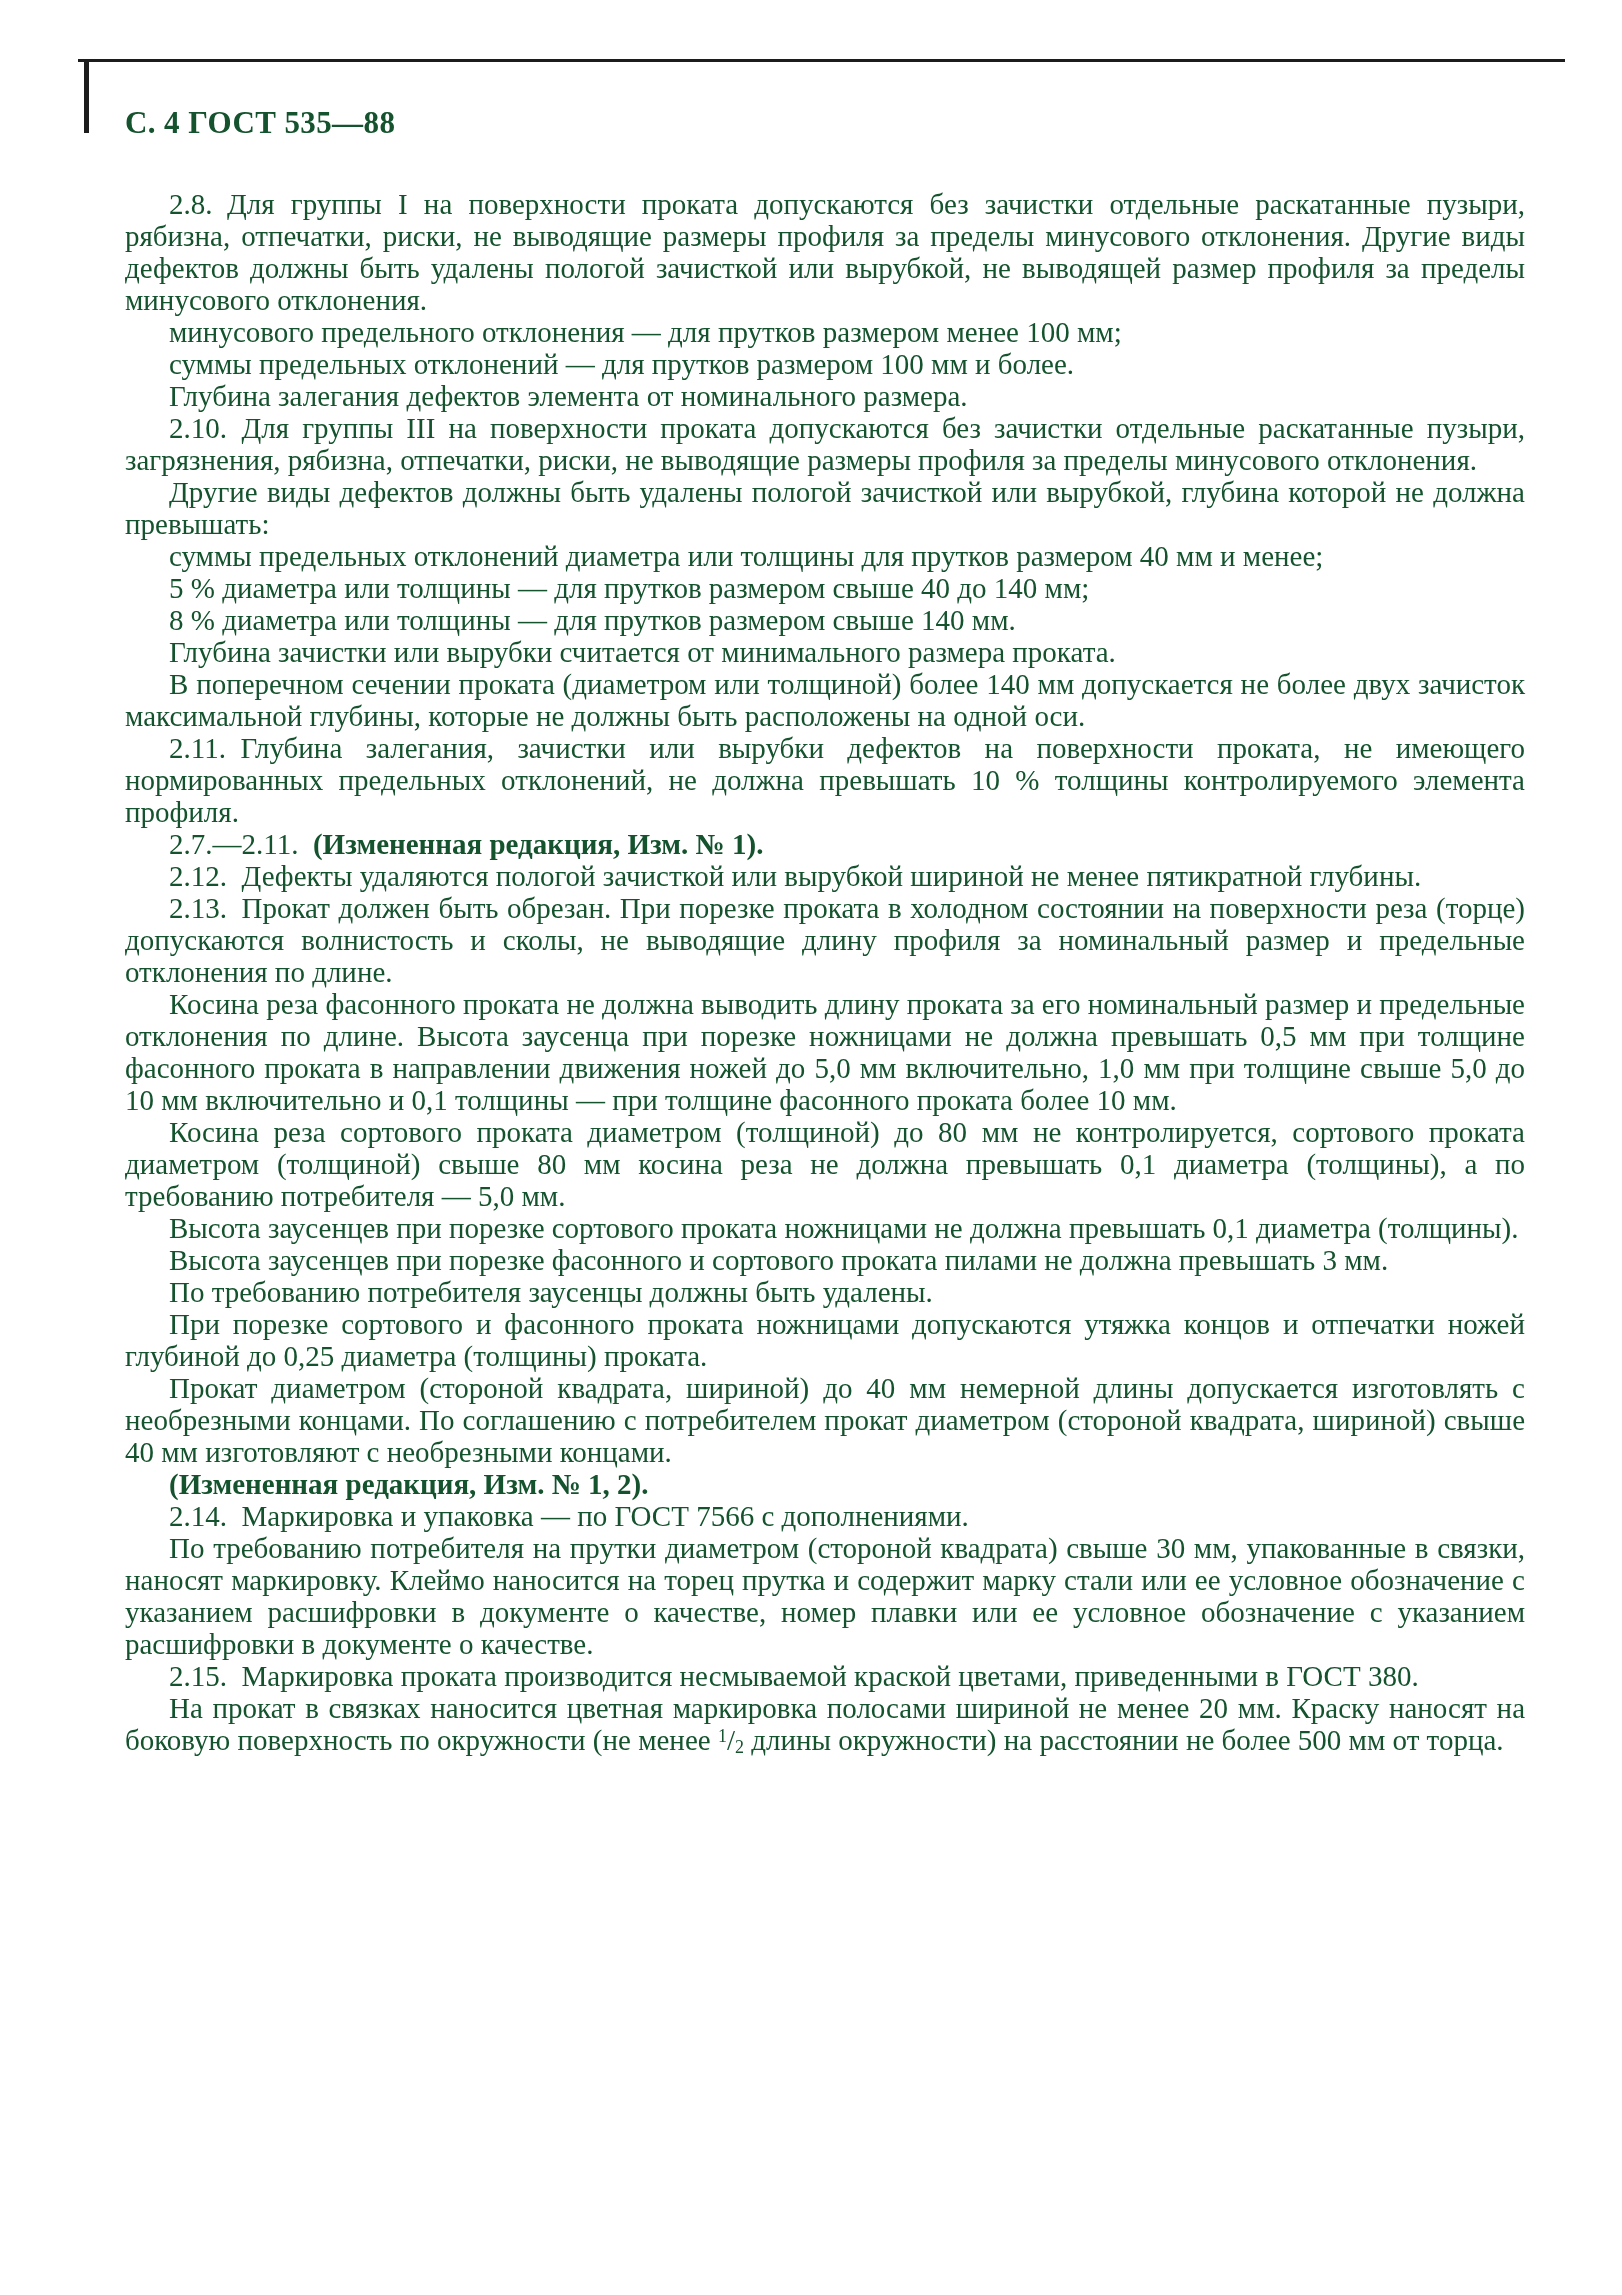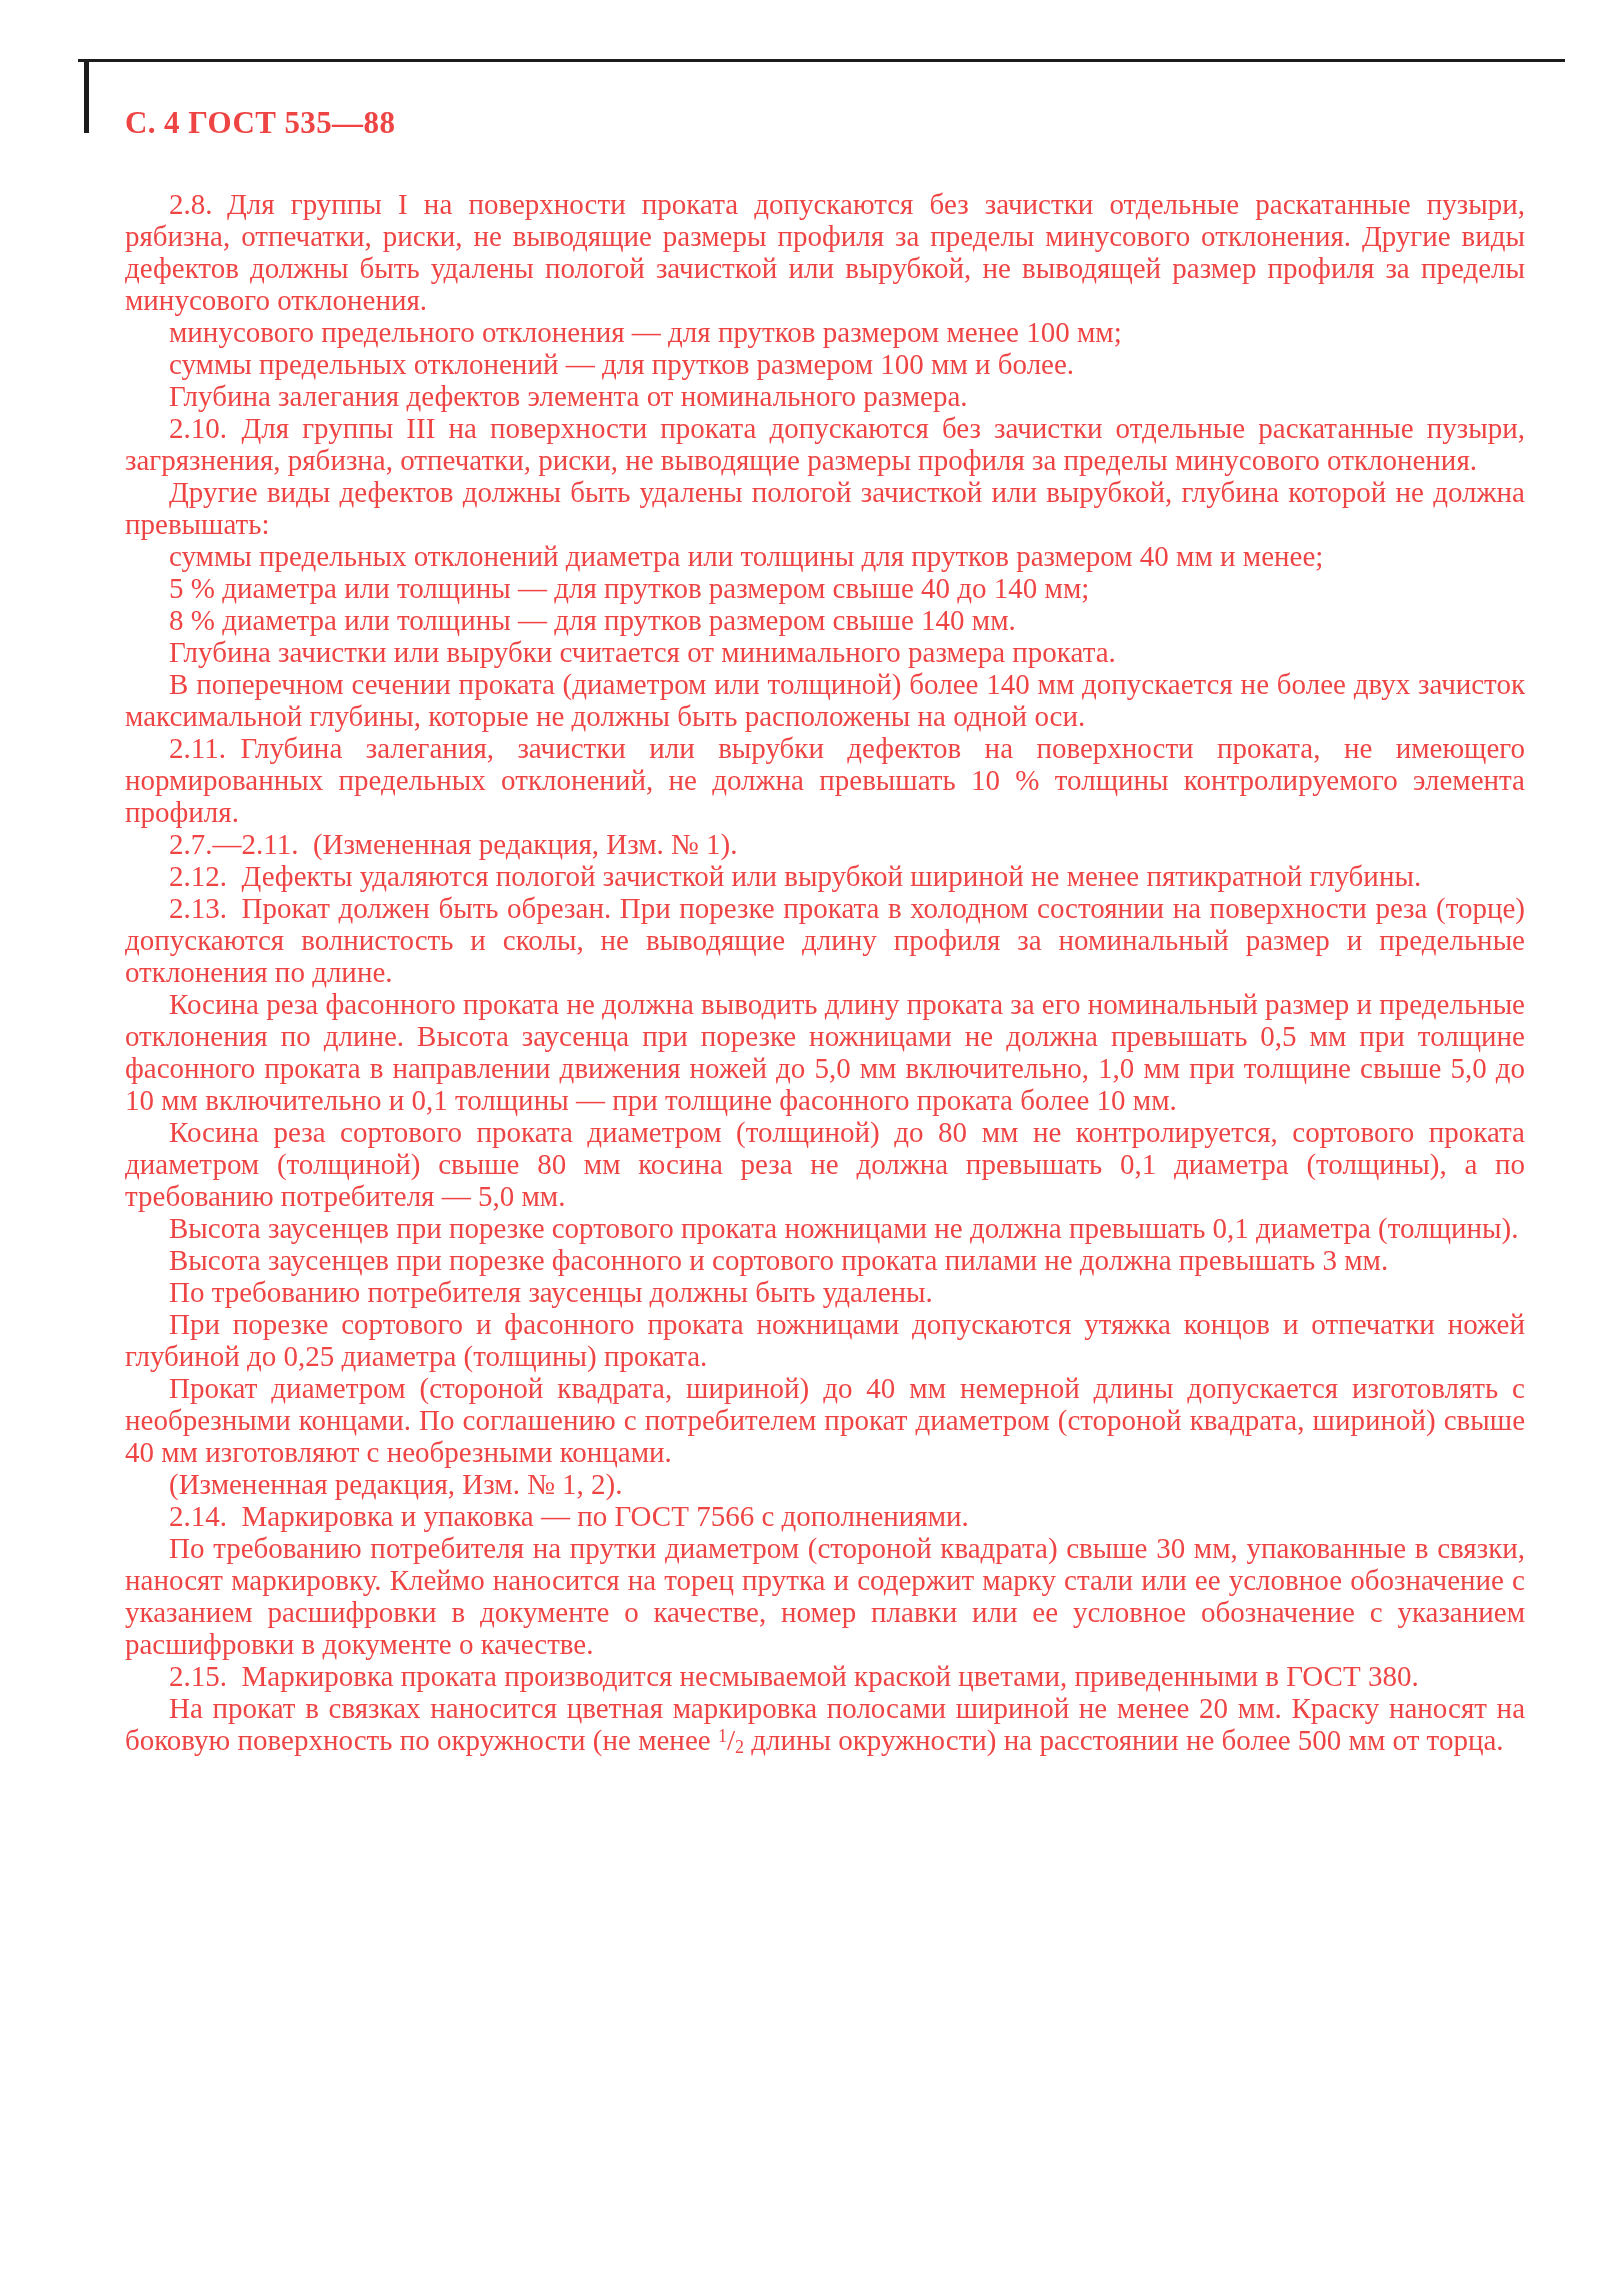--- a/index.html
+++ b/index.html
@@ -5,21 +5,21 @@
   html, body {
     margin: 0;
     padding: 0;
     background: #ffffff;
   }
   .page {
     position: relative;
     width: 1622px;
     height: 2295px;
     background: #ffffff;
-    color: #ef4444;
+    color: #14532d;
     font-family: "Liberation Serif", "DejaVu Serif", serif;
     overflow: hidden;
   }
   .artifact-top {
     position: absolute;
     left: 78px;
     top: 59px;
     width: 1487px;
     height: 2.5px;
     background: #1c1c1c;
@@ -48,21 +48,21 @@
     width: 1400px;
     font-size: 29px;
     line-height: 32px;
     text-align: justify;
   }
   .content p {
     margin: 0;
     padding: 0;
     text-indent: 44px;
   }
-  .b { font-weight: 400; }
+  .b { font-weight: 700; }
   .sup {
     font-size: 0.62em;
     vertical-align: 0.45em;
     line-height: 0;
   }
   .sub {
     font-size: 0.62em;
     vertical-align: -0.18em;
     line-height: 0;
   }

